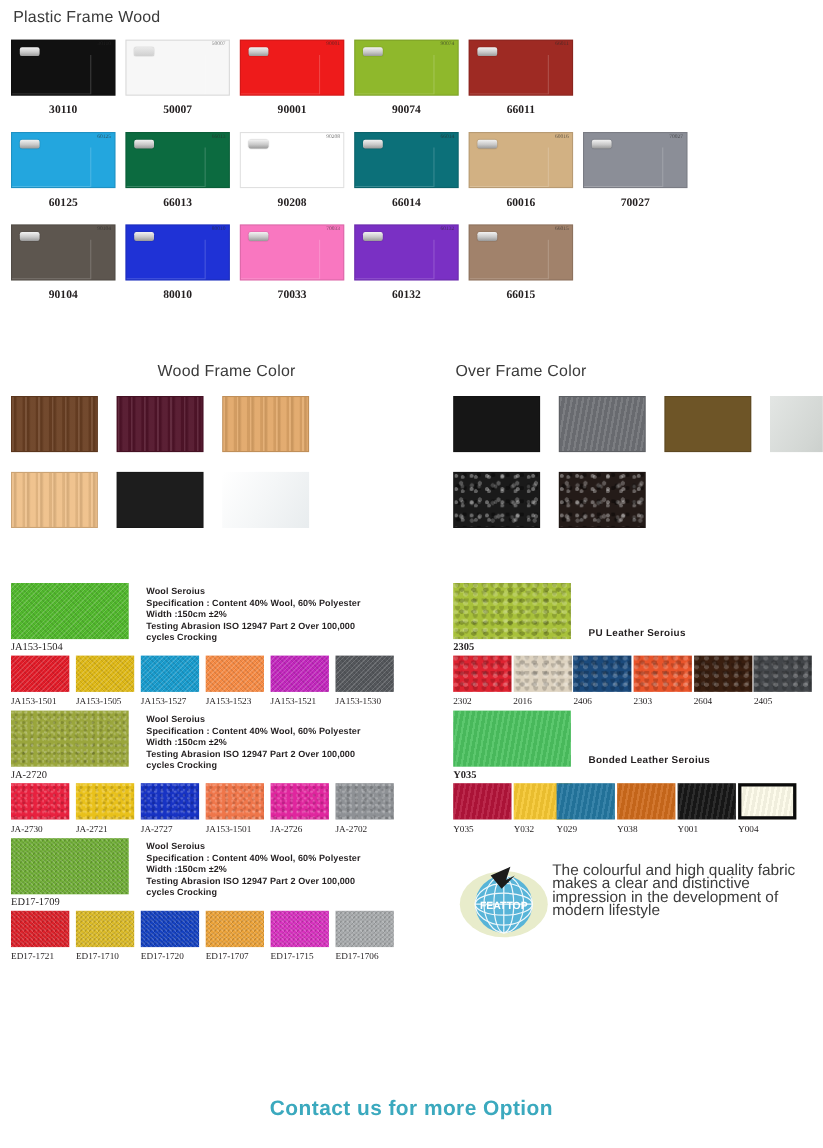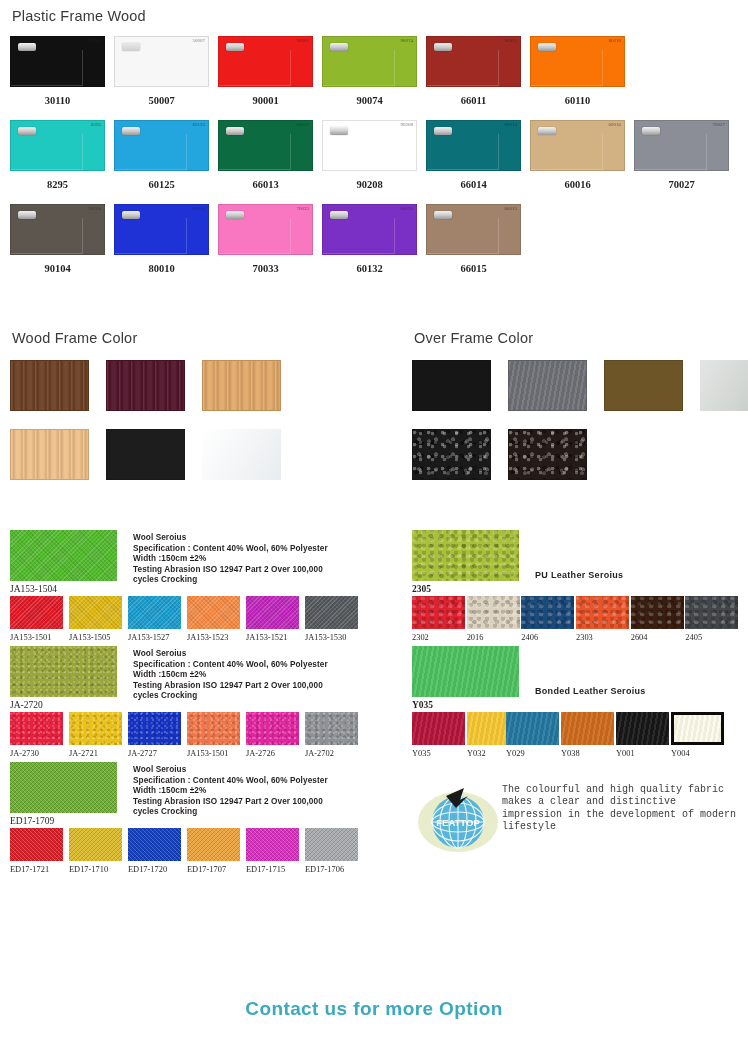--- a/index.html
+++ b/index.html
@@ -51,21 +51,21 @@
   .p-swatch.light .code { color:rgba(90,90,90,.75); }
   .p-swatch.light .handle { background:linear-gradient(180deg,#e9e9e9,#cfcfcf); }
   .p-label {
     width:95px; text-align:center;
     font-size:10.5px; font-weight:700;
     margin-top:8px; margin-bottom:14px;
     color:#231f20; font-family:"Liberation Serif", serif;
   }
 
   
-  #wood  { position:absolute; left:10px;  top:330px; width:390px; }
+  #wood  { position:absolute; left:10px;  top:330px; width:390px;text-align:center; }
   #metal { position:absolute; left:412px; top:330px; width:336px; }
   #wood .section-title, #metal .section-title { margin:0 0 14px 2px; }
   .wm-row { display:flex; }
   .wm-cell { margin-right:17px; }
   .wm-swatch { width:79px; height:51px; border:1px solid rgba(0,0,0,.15); position:relative; overflow:hidden; }
   .wm-swatch.framed { border:none; }
   .wm-row + .wm-row { margin-top:18px; }
 
   .grain::after{
     content:""; position:absolute; inset:0;
@@ -156,21 +156,21 @@
   }
   .sub-title {
     font-size:9px; font-weight:700; letter-spacing:.3px;
     color:#231f20; margin:6px 0 4px 0;
   }
   .fcell-sw.boxed { border:3px solid #0b0b0b; }
 
   
   .brand { display:flex; margin-top:12px; padding-left:4px; }
   .globe-wrap { width:86px; position:relative; flex:0 0 86px; }
-  .brand-text { font-size:10px; line-height:12.4px; color:#3c3c3c; padding-top:14px;font-family:Liberation Mono, monospace; }
+  .brand-text { font-size:14px; line-height:12.4px; color:#3c3c3c; padding-top:14px; }
   .brand-text p { margin:0; }
   .brand-text p + p { margin-top:11px; }
 
   
   #footer {
     position:absolute; left:0; top:998px; width:748px; text-align:center;
     font-size:19px; font-weight:700; letter-spacing:.4px;
   }
 </style>
 </head>
@@ -213,38 +213,22 @@
           <div class="p-label">90074</div>
         </div>
         <div class="p-cell">
           <div class="p-swatch" style="background: rgb(158, 42, 35);">
             <span class="handle"></span>
             <span class="panelline"></span>
             <span class="code">66011</span>
           </div>
           <div class="p-label">66011</div>
         </div>
-        <div class="p-cell">
-          <div class="p-swatch" style="background: rgb(249, 115, 5);">
-            <span class="handle"></span>
-            <span class="panelline"></span>
-            <span class="code">60110</span>
-          </div>
-          <div class="p-label">60110</div>
-        </div>
       </div>
       <div class="p-row">
-        <div class="p-cell">
-          <div class="p-swatch" style="background: rgb(31, 201, 192);">
-            <span class="handle"></span>
-            <span class="panelline"></span>
-            <span class="code">8295</span>
-          </div>
-          <div class="p-label">8295</div>
-        </div>
         <div class="p-cell">
           <div class="p-swatch" style="background: rgb(35, 166, 222);">
             <span class="handle"></span>
             <span class="panelline"></span>
             <span class="code">60125</span>
           </div>
           <div class="p-label">60125</div>
         </div>
         <div class="p-cell">
           <div class="p-swatch" style="background: rgb(12, 107, 64);">

